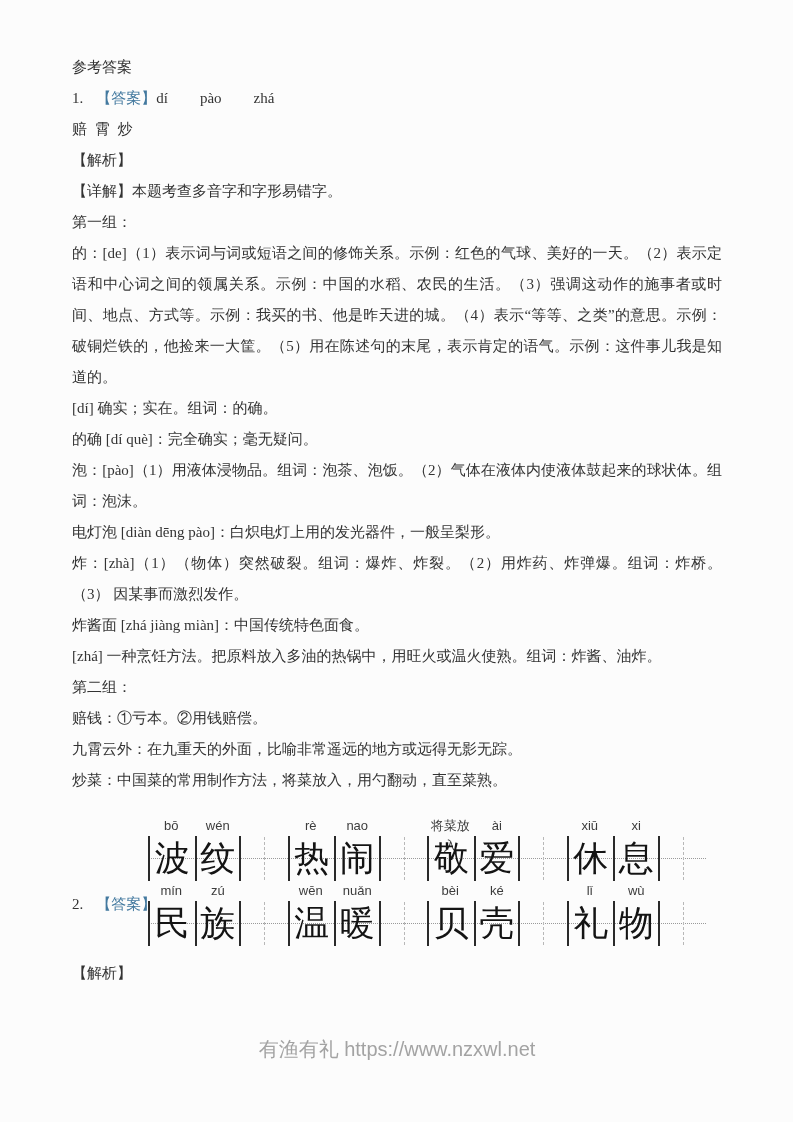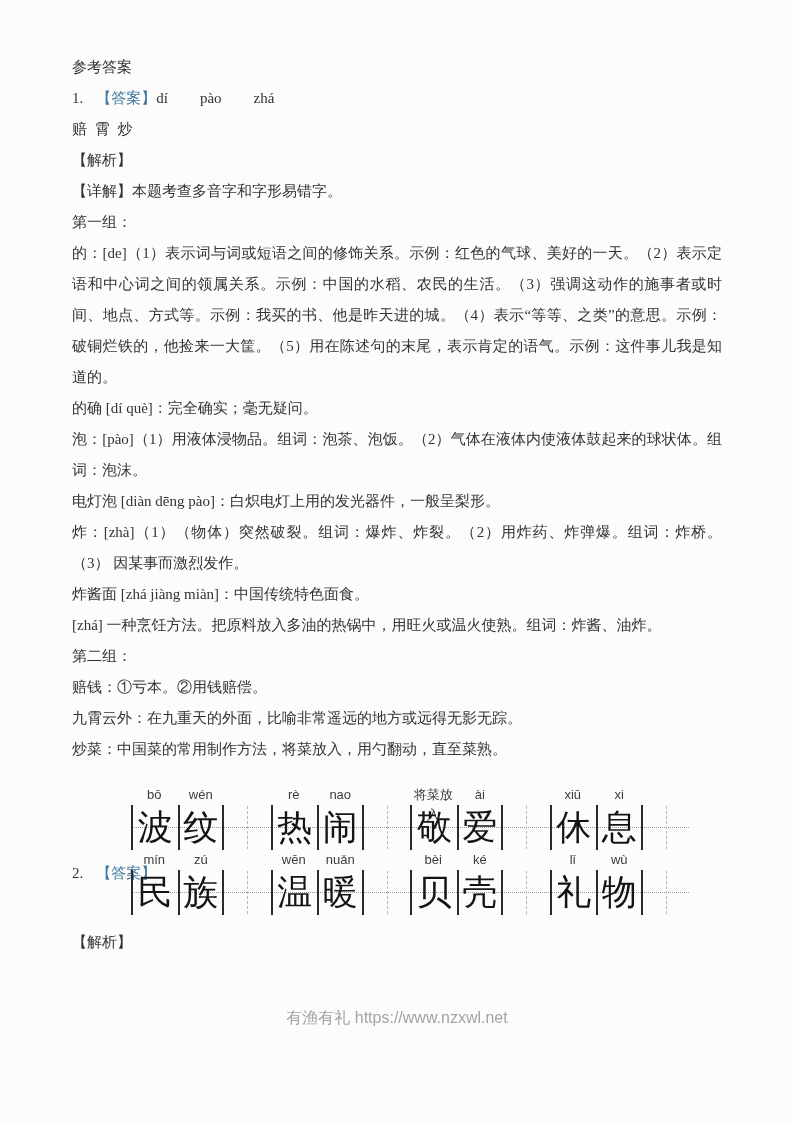--- a/index.html
+++ b/index.html
@@ -20,21 +20,21 @@
     color:#333;
   }
   .blue { color:#43799f; }
   .num { margin-right:13px; }
   .py-ans { display:inline-block; margin-right:32px; }
   .chars-line { letter-spacing:2px; }
 
   
   .answer2-section { position:relative; height:142px; margin-top:20px; }
   .q2-label { position:absolute; left:0; top:58px; font-size:15px; line-height:22px; white-space:nowrap;margin-top:19px; }
-  .writing-grid { position:absolute; left:59px; top:0; }
+  .writing-grid { position:absolute; left:76px; top:0; }
   .grid-row + .grid-row { }
   .cells { display:flex; position:relative; }
   .cells::before {
     content:""; position:absolute; left:0; right:0; top:42px;
     border-top:1px dotted #9a9a9a;
   }
   .cell { width:46.5px; flex:none; }
   .cell .py {
     height:20px; line-height:20px; font-size:13px; text-align:center;
     font-family:"Liberation Sans", sans-serif; color:#3c3c3c;
@@ -46,41 +46,42 @@
   .filled > .ch { border-left:2px solid #2a2a2a; }
   .endcell > .ch { border-right:2px solid #2a2a2a; }
   .empty > .ch::after {
     content:""; position:absolute; left:50%; top:1px; bottom:1px;
     border-left:1px dashed #b8b8b8;
   }
   .analysis2 { margin-top:37px; }
   .footer {
     margin-top:48px; text-align:center;
     font-family:"Liberation Sans", sans-serif;
-    font-size:16px; color:#a3a3a3; line-height:24px;
+    font-size:20px; color:#a3a3a3; line-height:24px;
   }
 </style>
 </head>
 <body>
 
 <div class="page">
   <div class="content">
 
     <p>参考答案</p>
 
     <p><span class="num">1.</span><span class="blue">【答案】</span><span class="py-ans">dí</span><span class="py-ans">pào</span><span class="py-ans">zhá</span></p>
 
     <p class="chars-line">赔 霄 炒</p>
 
     <p class="blue">【解析】</p>
 
     <p>【详解】本题考查多音字和字形易错字。</p>
 
     <p>第一组：</p>
     <p>的：[de]（1）表示词与词或短语之间的修饰关系。示例：红色的气球、美好的一天。（2）表示定语和中心词之间的领属关系。示例：中国的水稻、农民的生活。（3）强调这动作的施事者或时间、地点、方式等。示例：我买的书、他是昨天进的城。（4）表示“等等、之类”的意思。示例：破铜烂铁的，他捡来一大筐。（5）用在陈述句的末尾，表示肯定的语气。示例：这件事儿我是知道的。</p>
+    <p>[dí] 确实；实在。组词：的确。</p>
     <p>的确 [dí què]：完全确实；毫无疑问。</p>
     <p>泡：[pào]（1）用液体浸物品。组词：泡茶、泡饭。（2）气体在液体内使液体鼓起来的球状体。组词：泡沫。</p>
     <p>电灯泡 [diàn dēng pào]：白炽电灯上用的发光器件，一般呈梨形。</p>
     <p>炸：[zhà]（1）（物体）突然破裂。组词：爆炸、炸裂。（2）用炸药、炸弹爆。组词：炸桥。（3） 因某事而激烈发作。</p>
     <p>炸酱面 [zhá jiàng miàn]：中国传统特色面食。</p>
     <p>[zhá] 一种烹饪方法。把原料放入多油的热锅中，用旺火或温火使熟。组词：炸酱、油炸。</p>
     <p>第二组：</p>
     <p>赔钱：①亏本。②用钱赔偿。</p>
     <p>九霄云外：在九重天的外面，比喻非常遥远的地方或远得无影无踪。</p>
     <p>炒菜：中国菜的常用制作方法，将菜放入，用勺翻动，直至菜熟。</p>

